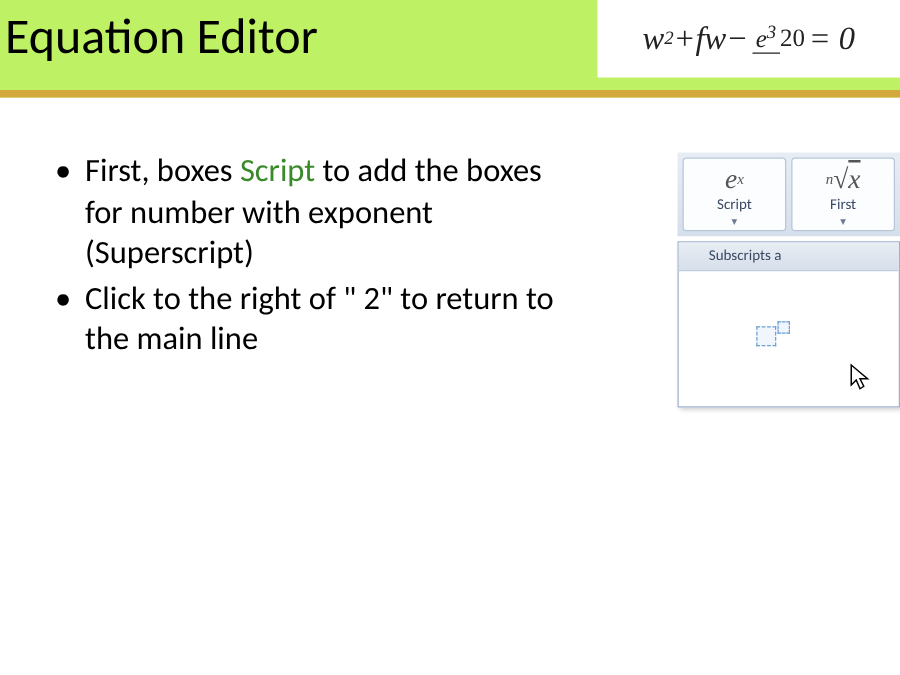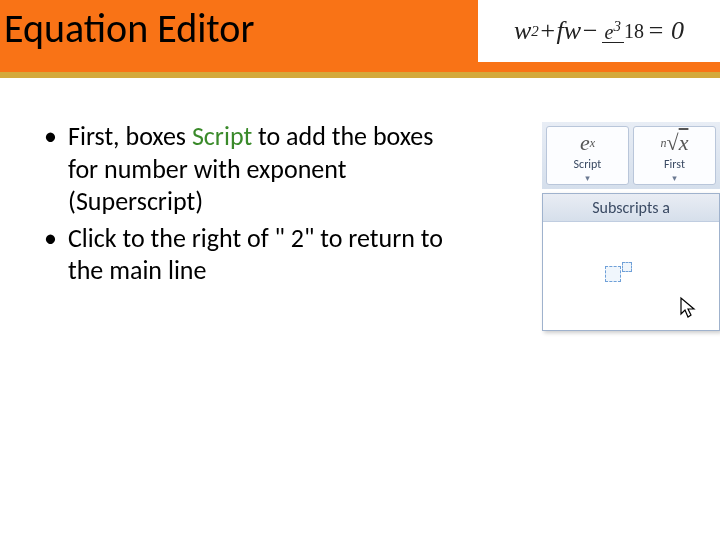--- a/index.html
+++ b/index.html
@@ -1,38 +1,38 @@
 <!DOCTYPE html>
 <html><head>
 <meta charset="utf-8">
 <style>
   * { box-sizing: border-box; margin: 0; padding: 0; }
   html, body { width: 720px; height: 540px; font-family: Calibri, Arial, sans-serif; background: #fff; overflow: hidden; }
   .slide { position: relative; width: 720px; height: 540px; }
-  .titlebar { position: absolute; top: 0; left: 0; width: 720px; height: 78px; background: #f97316; }
+  .titlebar { position: absolute; top: 0; left: 0; width: 720px; height: 78px; background: #bef264; }
   .titlebar .title { position: absolute; left: 4px; top: 4px; font-size: 40px; color: #000; z-index: 5; }
   .titlebar .gold { position: absolute; left: 0; bottom: 0; width: 720px; height: 6px; background: #d4a93b; }
   .eqpatch { position: absolute; right: 0; top: 0; width: 242px; height: 62px; background: #fff; z-index: 3; display: flex; align-items: center; justify-content: center; font-family: 'Cambria Math', 'Times New Roman', serif; font-size: 26px; font-style: italic; color: #222; }
   .eqpatch .sup { font-size: 15px; vertical-align: super; }
   .eqpatch .frac { display: inline-flex; align-items: center; vertical-align: middle; font-size: 20px; line-height: 1; margin: 0 3px; }
   .eqpatch .frac .num { border-bottom: 1.3px solid #222; padding: 0 3px; }
   .eqpatch .frac .den { font-style: normal; }
   .content { position: absolute; top: 120px; left: 40px; width: 420px; }
   ul.bullets { list-style: none; }
   ul.bullets li { position: relative; padding-left: 28px; font-size: 26px; line-height: 1.25; color: #000; margin-bottom: 4px; }
   ul.bullets li::before { content: "•"; position: absolute; left: 4px; top: 0; font-size: 26px; }
   .green { color: #3a8a2a; }
   .ribbon { position: absolute; top: 122px; right: 0; width: 178px; }
   .rbuttons { display: flex; gap: 4px; background: linear-gradient(#e8edf5,#d5dfec); padding: 4px; }
   .rbtn { flex: 1; background: #fcfdff; border: 1px solid #b9c6da; border-radius: 3px; text-align: center; font-size: 12px; color: #3a4a63; padding: 2px 0 1px; }
   .rbtn .ico { height: 28px; display: flex; align-items: center; justify-content: center; font-family: 'Cambria Math','Times New Roman',serif; font-style: italic; font-size: 22px; color: #555; }
   .rbtn .ico .sx { font-size: 12px; vertical-align: super; }
   .rbtn .caret { font-size: 9px; color: #6b7a92; margin-top: 1px; }
   .dropdown { margin-top: 4px; background: #fff; border: 1px solid #9fb2cd; box-shadow: 2px 2px 4px rgba(0,0,0,.2); }
-  .ddhdr { background: linear-gradient(#e9edf4,#d6dfeb); padding: 4px 24px; font-size: 16px; color: #3a4a63; border-bottom: 1px solid #c0cde0; text-align: center; }
+  .ddhdr { background: linear-gradient(#e9edf4,#d6dfeb); padding: 4px 24px; font-size: 12px; color: #3a4a63; border-bottom: 1px solid #c0cde0; }
   .ddbody { height: 108px; position: relative; }
   .superscriptthumb { position: absolute; left: 62px; top: 40px; display: flex; align-items: flex-end; }
   .box-base { width: 16px; height: 16px; border: 1.5px dashed #6fa0d8; background: #f0f6fc; }
   .box-exp { width: 10px; height: 10px; border: 1.5px dashed #6fa0d8; background: #f0f6fc; margin-left: 1px; margin-bottom: 10px; }
   .cursor { position: absolute; right: 22px; bottom: 6px; }
   .cursor svg { width: 18px; height: 24px; }
   .footer { position: absolute; bottom: 0; left: 0; width: 720px; height: 36px; }
   .footer .blue { position: absolute; left: 14px; bottom: 4px; width: 694px; height: 24px; background: #163d66; border-bottom-right-radius: 10px; }
   .footer .gold2 { position: absolute; left: 14px; bottom: 26px; width: 560px; height: 4px; background: #d4a93b; }
   .footer .logo { position: absolute; left: 18px; bottom: 6px; width: 36px; height: 20px; }
@@ -52,21 +52,21 @@
 
   <div class="eqpatch">
     <span>w</span>
       <span class="sup">2</span>
       <span> + </span>
       <span>f</span>
       <span>w</span>
       <span> − </span>
       <span class="frac">
         <span class="num"><span>e</span><span class="sup">3</span></span>
-        <span class="den">18</span>
+        <span class="den">20</span>
       </span>
       <span> = 0</span>
   </div>
 
   <div class="content">
     <ul class="bullets">
       <li><span>First, boxes </span><span class="green">Script</span><span> to add the boxes for number with exponent (Superscript)</span></li>
       <li>Click to the right of " 2" to return to the main line</li>
     </ul>
   </div>

